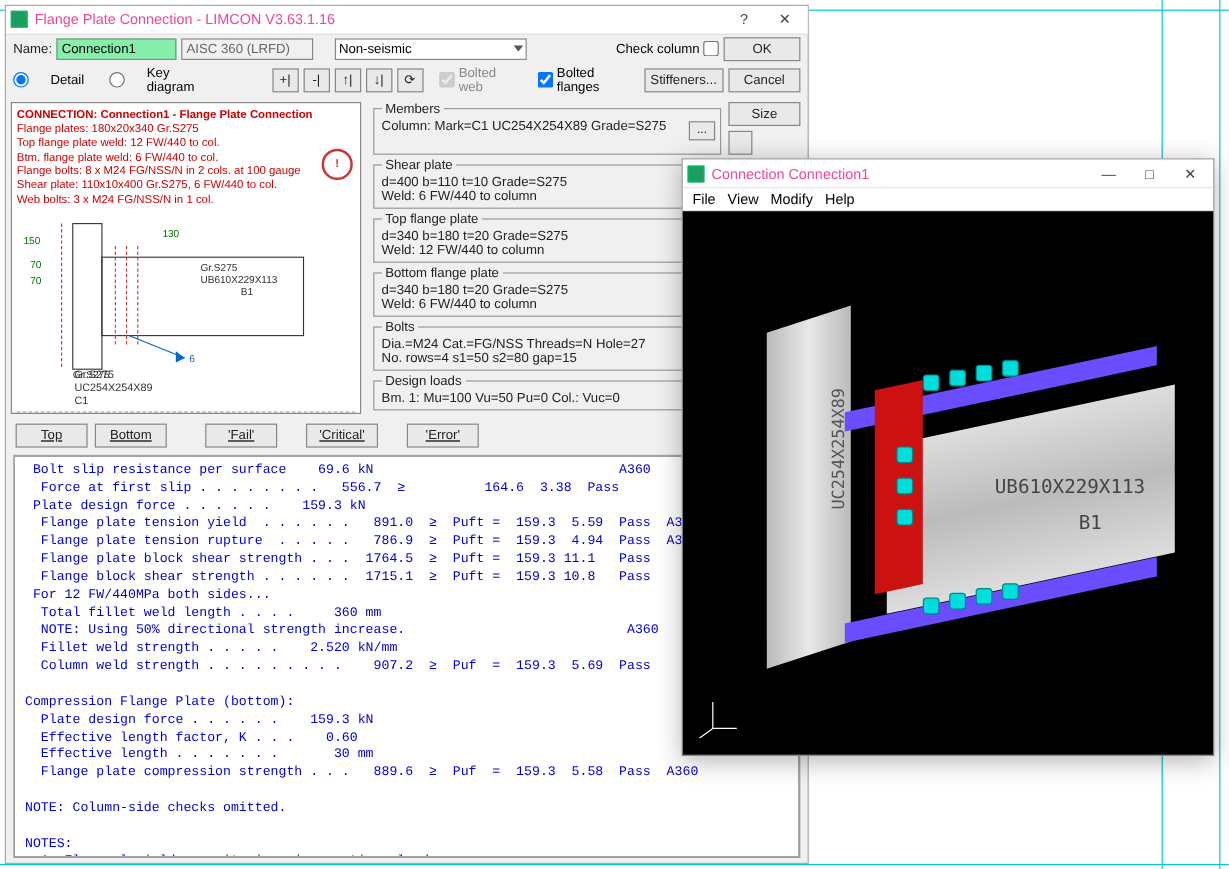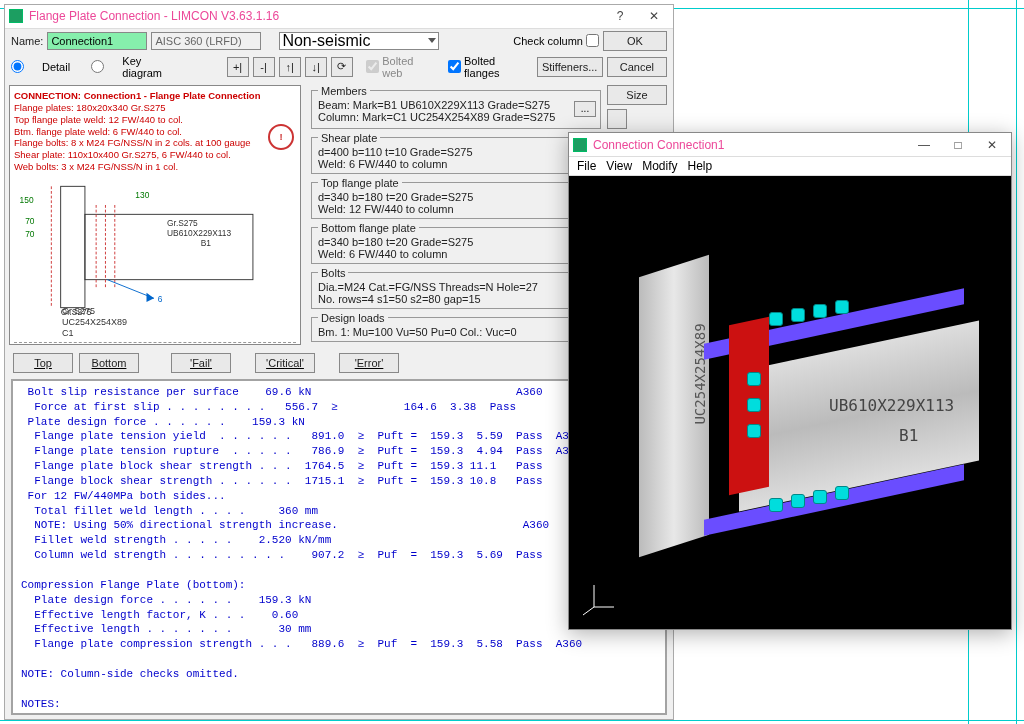--- a/index.html
+++ b/index.html
@@ -14,21 +14,21 @@
   .tb-btn { width:30px;height:20px;display:flex;align-items:center;justify-content:center;font-size:12px;color:#444;}
 
   .row { display:flex; align-items:center; padding:2px 6px; font-size:11px; gap:4px; }
   .lbl { color:#222; }
   .txt { background:#86efac; border:1px solid #888; height:18px; padding:0 3px; font-size:11px; }
   .txt[readonly]{background:#f0f0f0;color:#666;}
   .btn { background:#e9e9e9; border:1px solid #888; height:20px; min-width:60px; font-size:11px; display:flex;align-items:center;justify-content:center; color:#222; }
   .btn.sm{min-width:22px;}
   .radio { display:inline-flex; align-items:center; gap:18px; }
   .chk { display:inline-flex; align-items:center; gap:3px; }
-  .select { background:#fff;border:1px solid #888;height:18px;padding:0 2px;font-size:16px;display:flex;align-items:center;justify-content:space-between;}
+  .select { background:#fff;border:1px solid #888;height:18px;padding:0 2px;font-size:11px;display:flex;align-items:center;justify-content:space-between;}
   .select .arrow{border-left:4px solid transparent;border-right:4px solid transparent;border-top:5px solid #555;margin-left:4px;}
 
   .content { display:flex; flex:0 0 auto; }
   .left-pane { width:300px; padding:4px; }
   .summary-box { border:1px solid #888;background:#fff; height:260px; padding:4px; font-size:9.5px; line-height:1.25; position:relative; overflow:hidden; }
   .summary-box .hdr{color:#c00;font-weight:bold;}
   .summary-box .redtxt{color:#c00;}
   .summary-box .warn-icon{position:absolute; right:6px; top:38px; width:26px;height:26px;border:2px solid #c33;border-radius:50%; color:#c33;display:flex;align-items:center;justify-content:center;font-weight:bold;}
   .diagram{ height:140px; position:relative; margin-top:4px; }
   .stiff {color:#0000cc;font-size:9.5px;}
@@ -178,21 +178,20 @@
 
         </div>
       </div>
     </div>
 
     <div class="right-groups">
       <div style="display:flex;gap:6px;">
         <fieldset style="flex:1">
           <legend>Members</legend>
           <div class="ellips">...</div>
-          <div class="fline">Beam:  Mark=B1 UB610X229X113 Grade=S275</div>
           <div class="fline">Column:  Mark=C1 UC254X254X89 Grade=S275</div>
         </fieldset>
         <div style="display:flex;flex-direction:column;gap:4px;">
           <div class="btn" style="width:50px">Size</div>
           <div class="btn" style="width:20px;min-width:20px"></div>
         </div>
       </div>
 
       <fieldset>
         <legend>Shear plate</legend>

